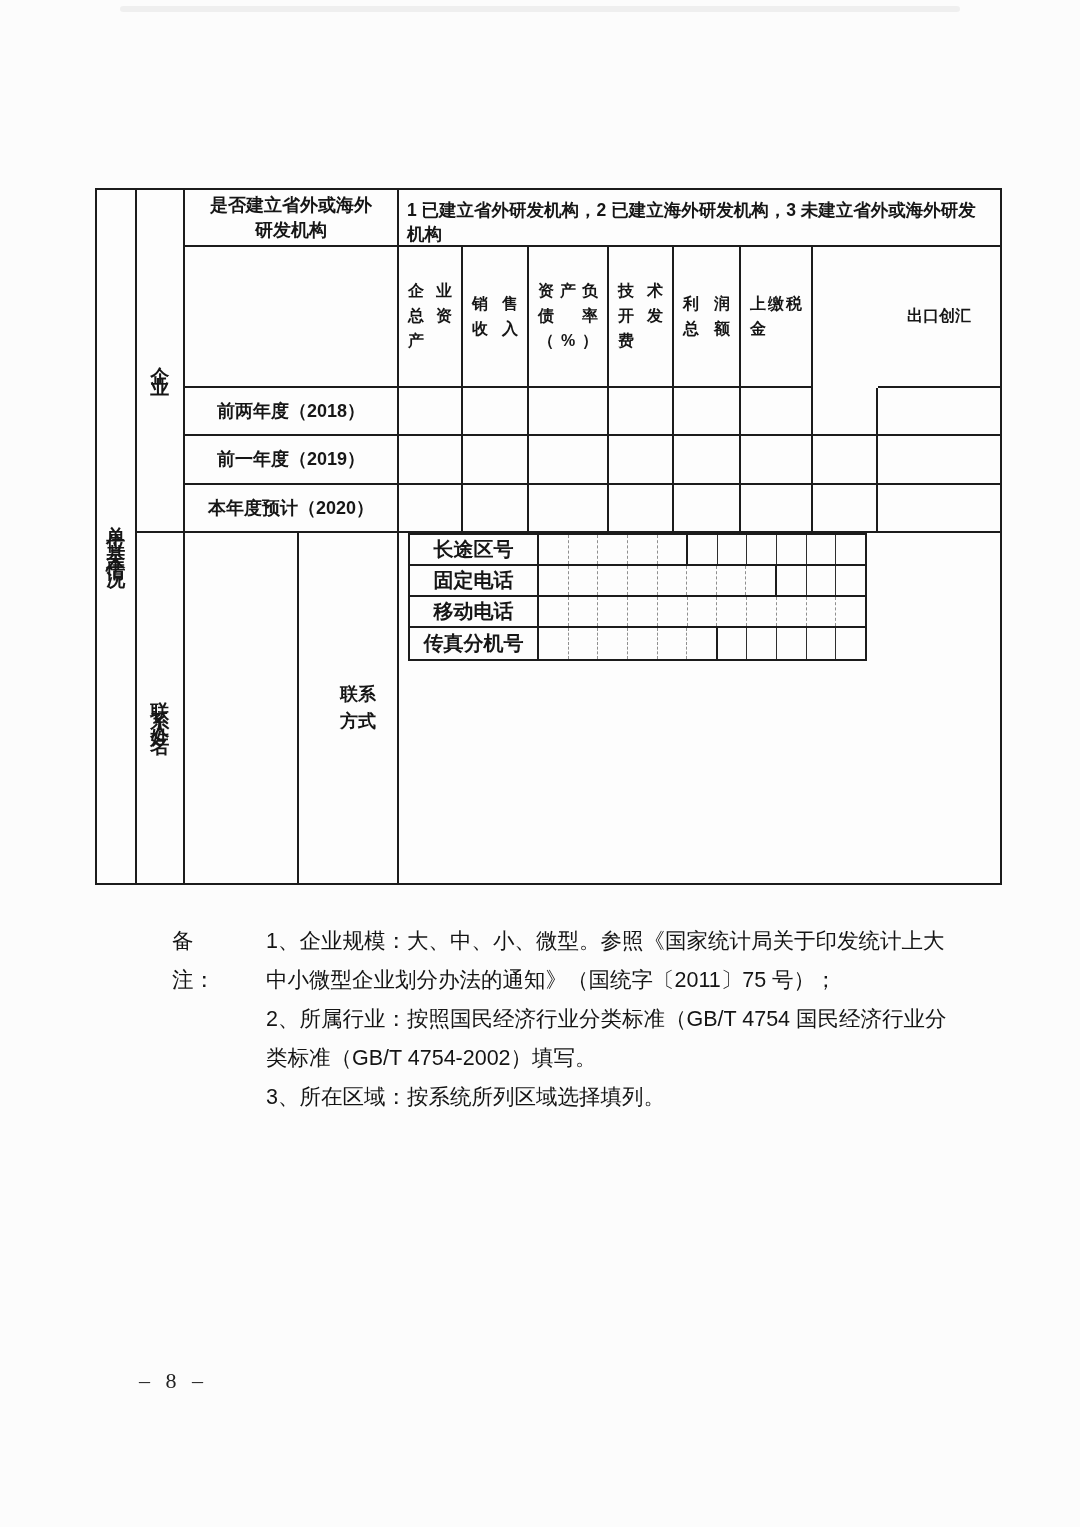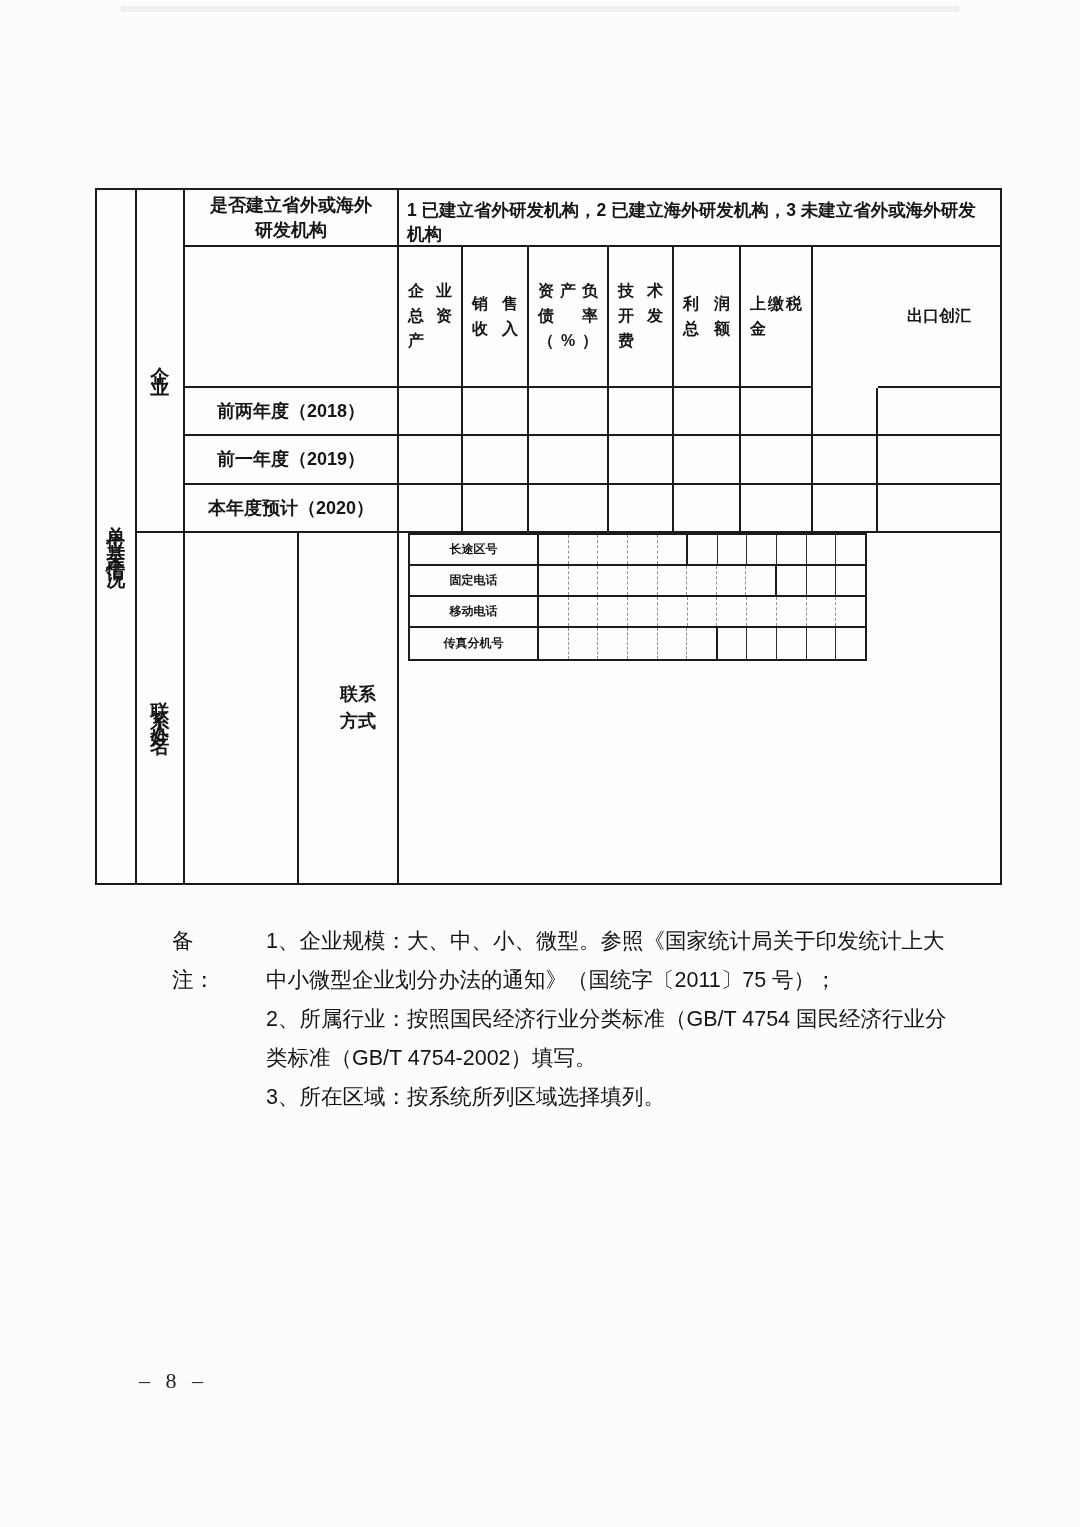--- a/index.html
+++ b/index.html
@@ -81,21 +81,21 @@
     display:flex;height:31px;
     border-bottom:2px solid var(--line);
     box-sizing:border-box;
   }
   .phone-row:last-child{border-bottom:none;}
   .phone-label{
     width:129px;flex:0 0 129px;
     border-right:2px solid var(--line);
     box-sizing:border-box;
     display:flex;align-items:center;justify-content:center;
-    font-size:12px;font-weight:600;
+    font-size:20px;font-weight:600;
   }
   .digit-cells{flex:1;display:flex;}
   .digit-cell{flex:1;box-sizing:border-box;}
   .digit-cell.sep-dash{border-right:1px dashed #8f8f8f;}
   .digit-cell.sep-heavy{border-right:2px solid var(--line);}
   .digit-cell.sep-solid{border-right:1.5px solid #2e2e2e;}
 
   
   .notes{
     position:absolute;left:172px;top:922px;width:800px;

